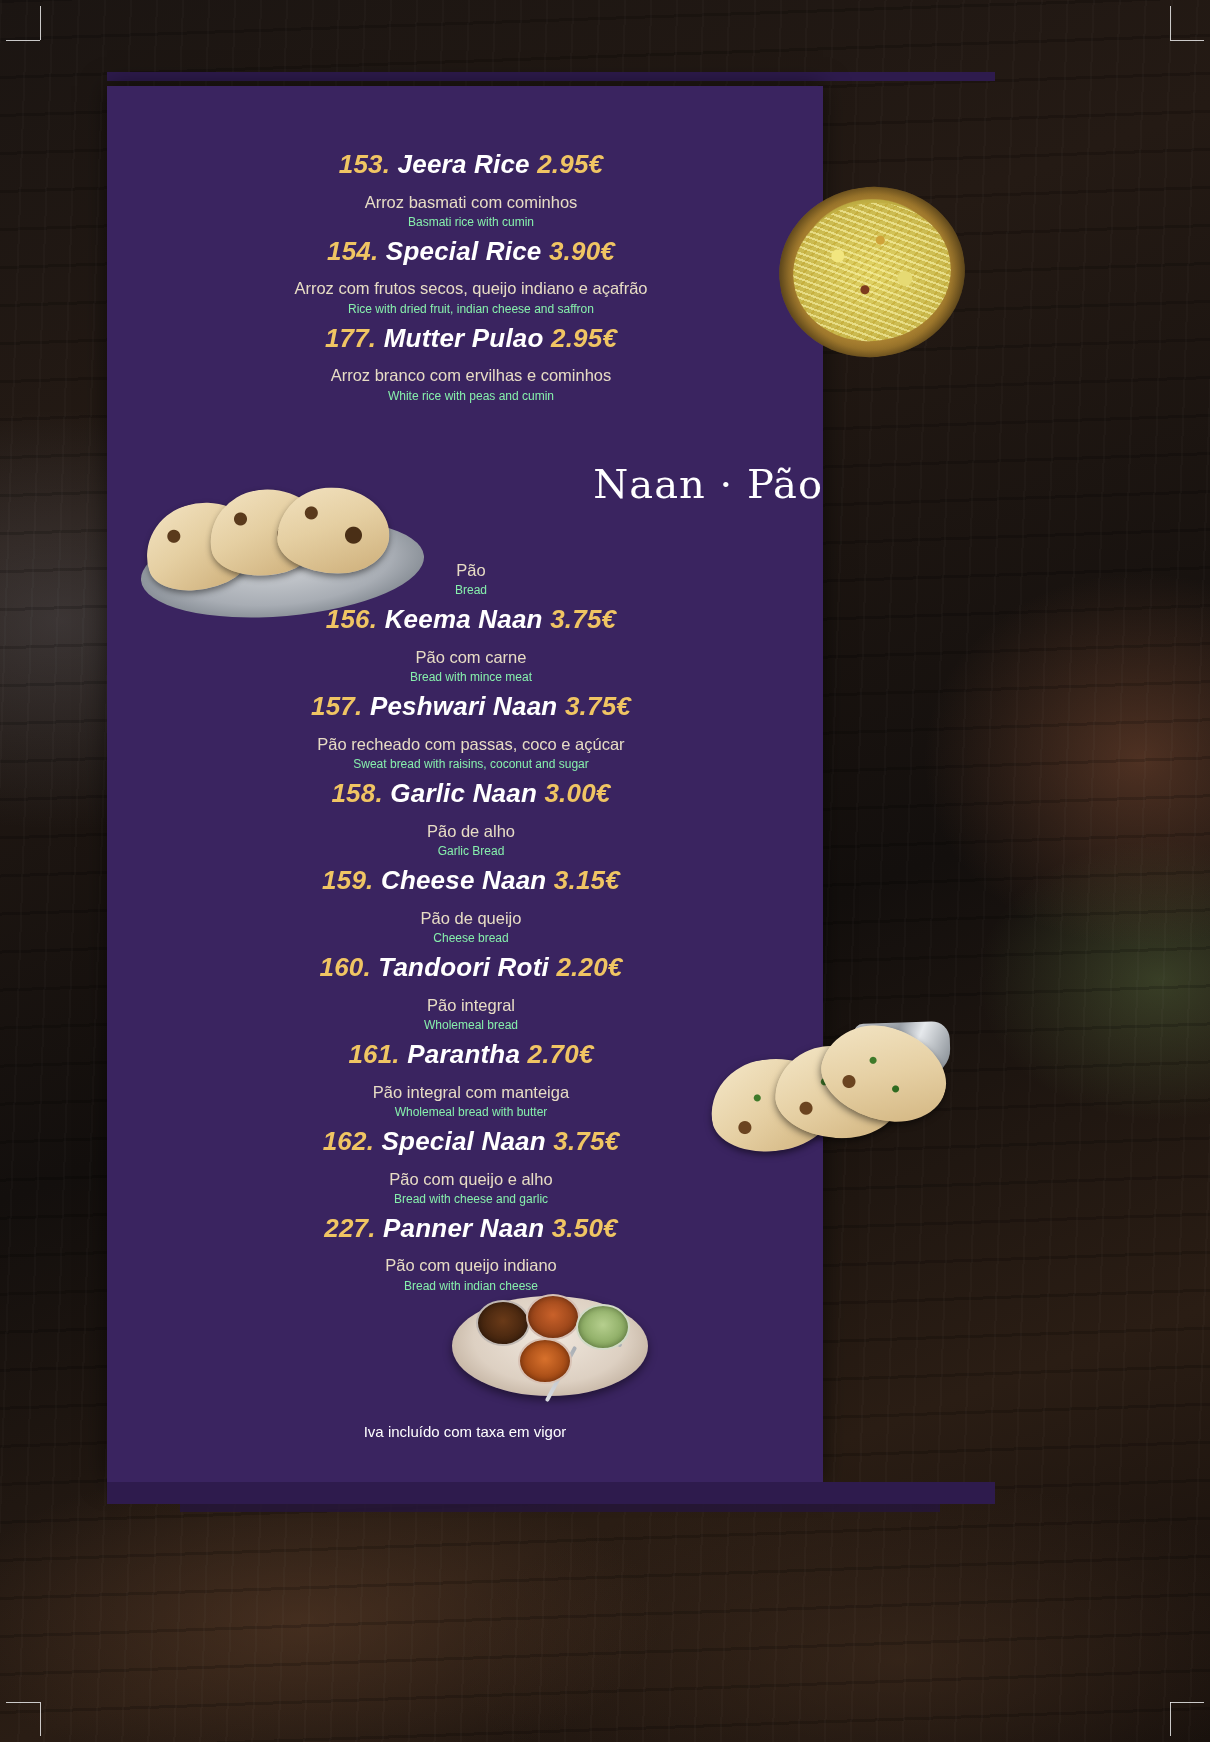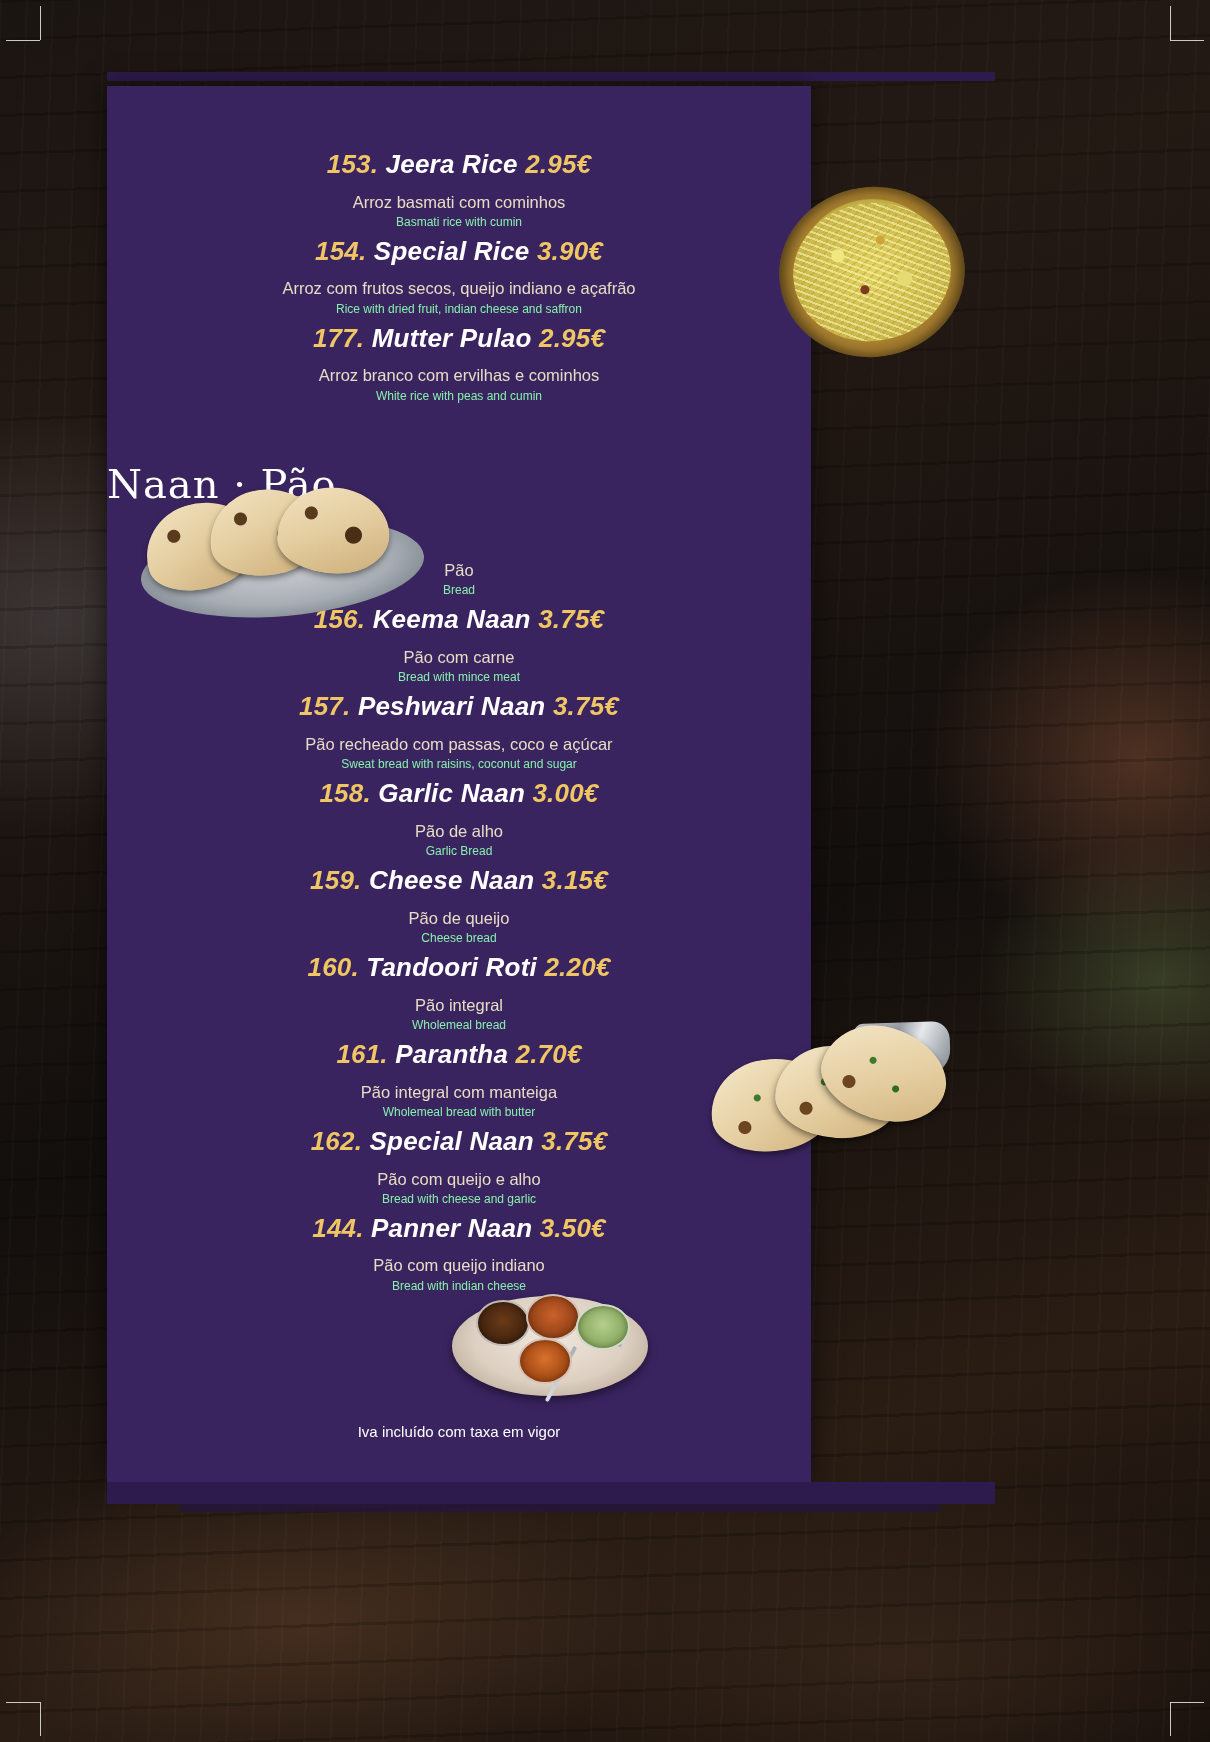--- a/index.html
+++ b/index.html
@@ -48,20 +48,21 @@
 
   
   .page {
     position: absolute;
     left: 107px;
     top: 86px;
     width: 704px;
     height: 1396px;
     background: #3a2460;
     box-shadow: 0 0 24px rgba(0,0,0,.55);
+    padding-left: 12px;
   }
   .bar-top {
     position: absolute;
     left: 107px;
     top: 72px;
     width: 888px;
     height: 9px;
     background: #2e1b4d;
   }
   .bar-bottom {
@@ -107,21 +108,21 @@
   .item-desc-en {
     font-size: 12px;
     color: #86efac;
     line-height: 1.42;
   }
 
   .section-heading {
     font-family: "DejaVu Serif", serif;
     font-size: 40px;
     color: #ffffff;
-    text-align: left;
+    text-align: right;
     letter-spacing: 1px;
     margin: 56px 0 52px 0;
     font-weight: normal;
   }
 
   .footer-note {
     position: absolute;
     left: 0;
     right: 0;
     bottom: 42px;
@@ -383,21 +384,21 @@
         <span>162.</span>
         <span class="name">Special Naan</span>
         <span>3.75€</span>
       </div>
       <div class="item-desc-pt">Pão com queijo e alho</div>
       <div class="item-desc-en">Bread with cheese and garlic</div>
     </div>
 
     <div class="item">
       <div class="item-title">
-        <span>144.</span>
+        <span>227.</span>
         <span class="name">Panner Naan</span>
         <span>3.50€</span>
       </div>
       <div class="item-desc-pt">Pão com queijo indiano</div>
       <div class="item-desc-en">Bread with indian cheese</div>
     </div>
 
   </div>
 
   <div class="photo rice-bowl"></div>

